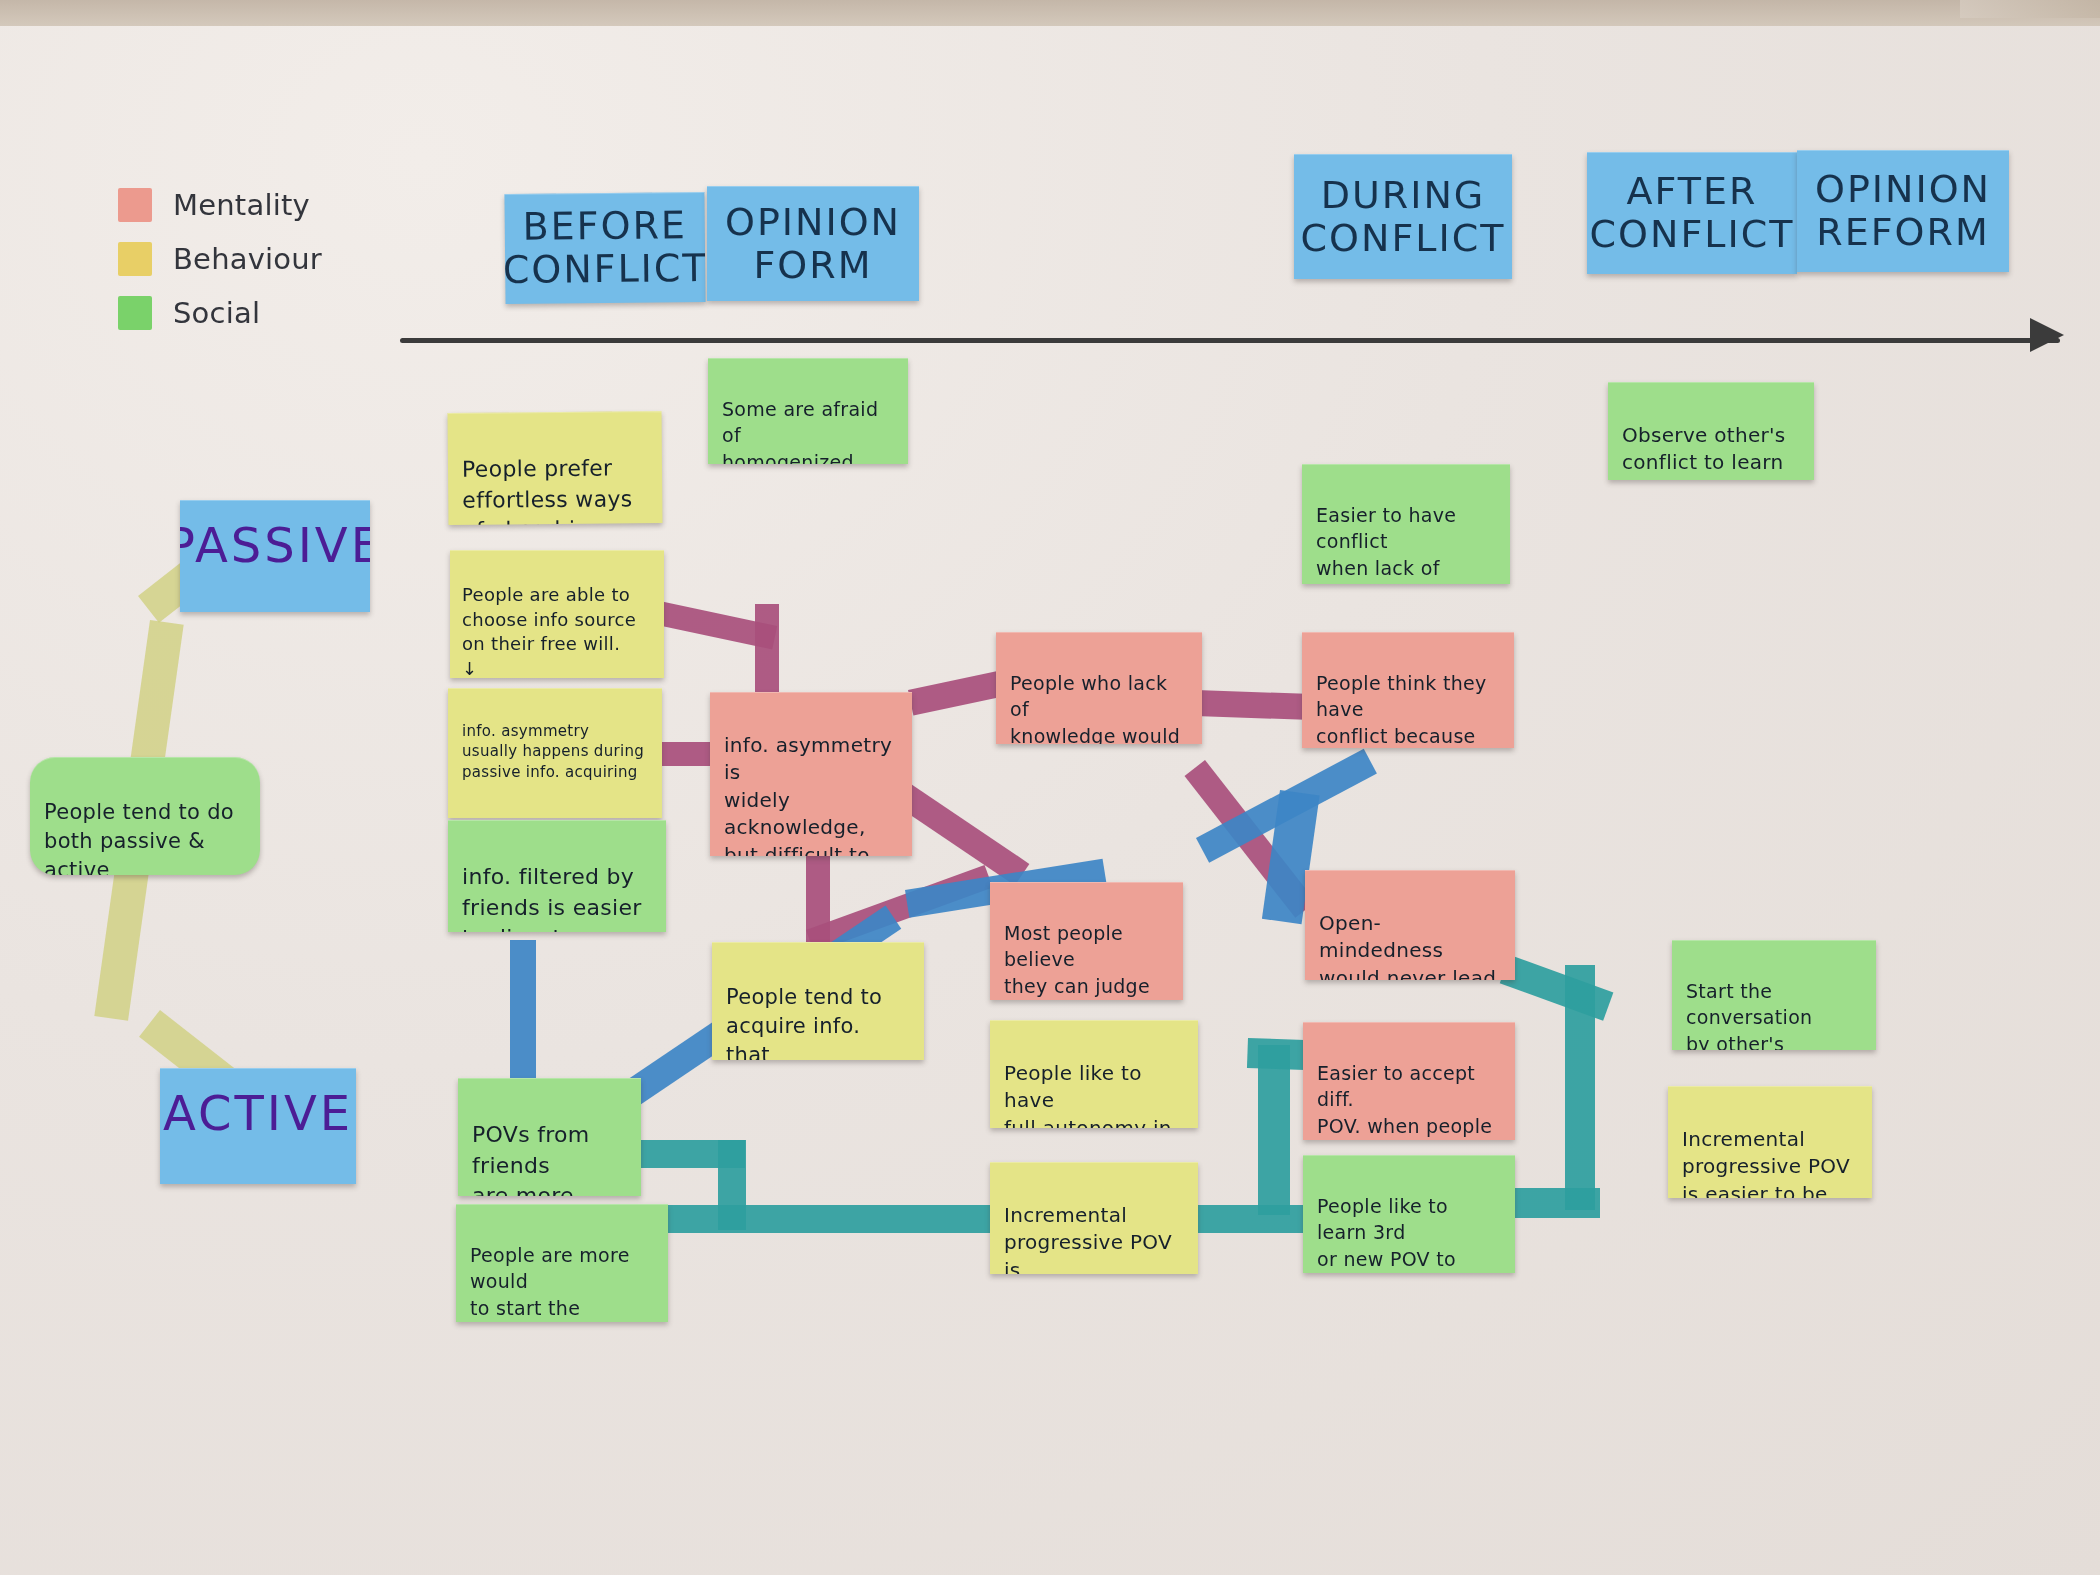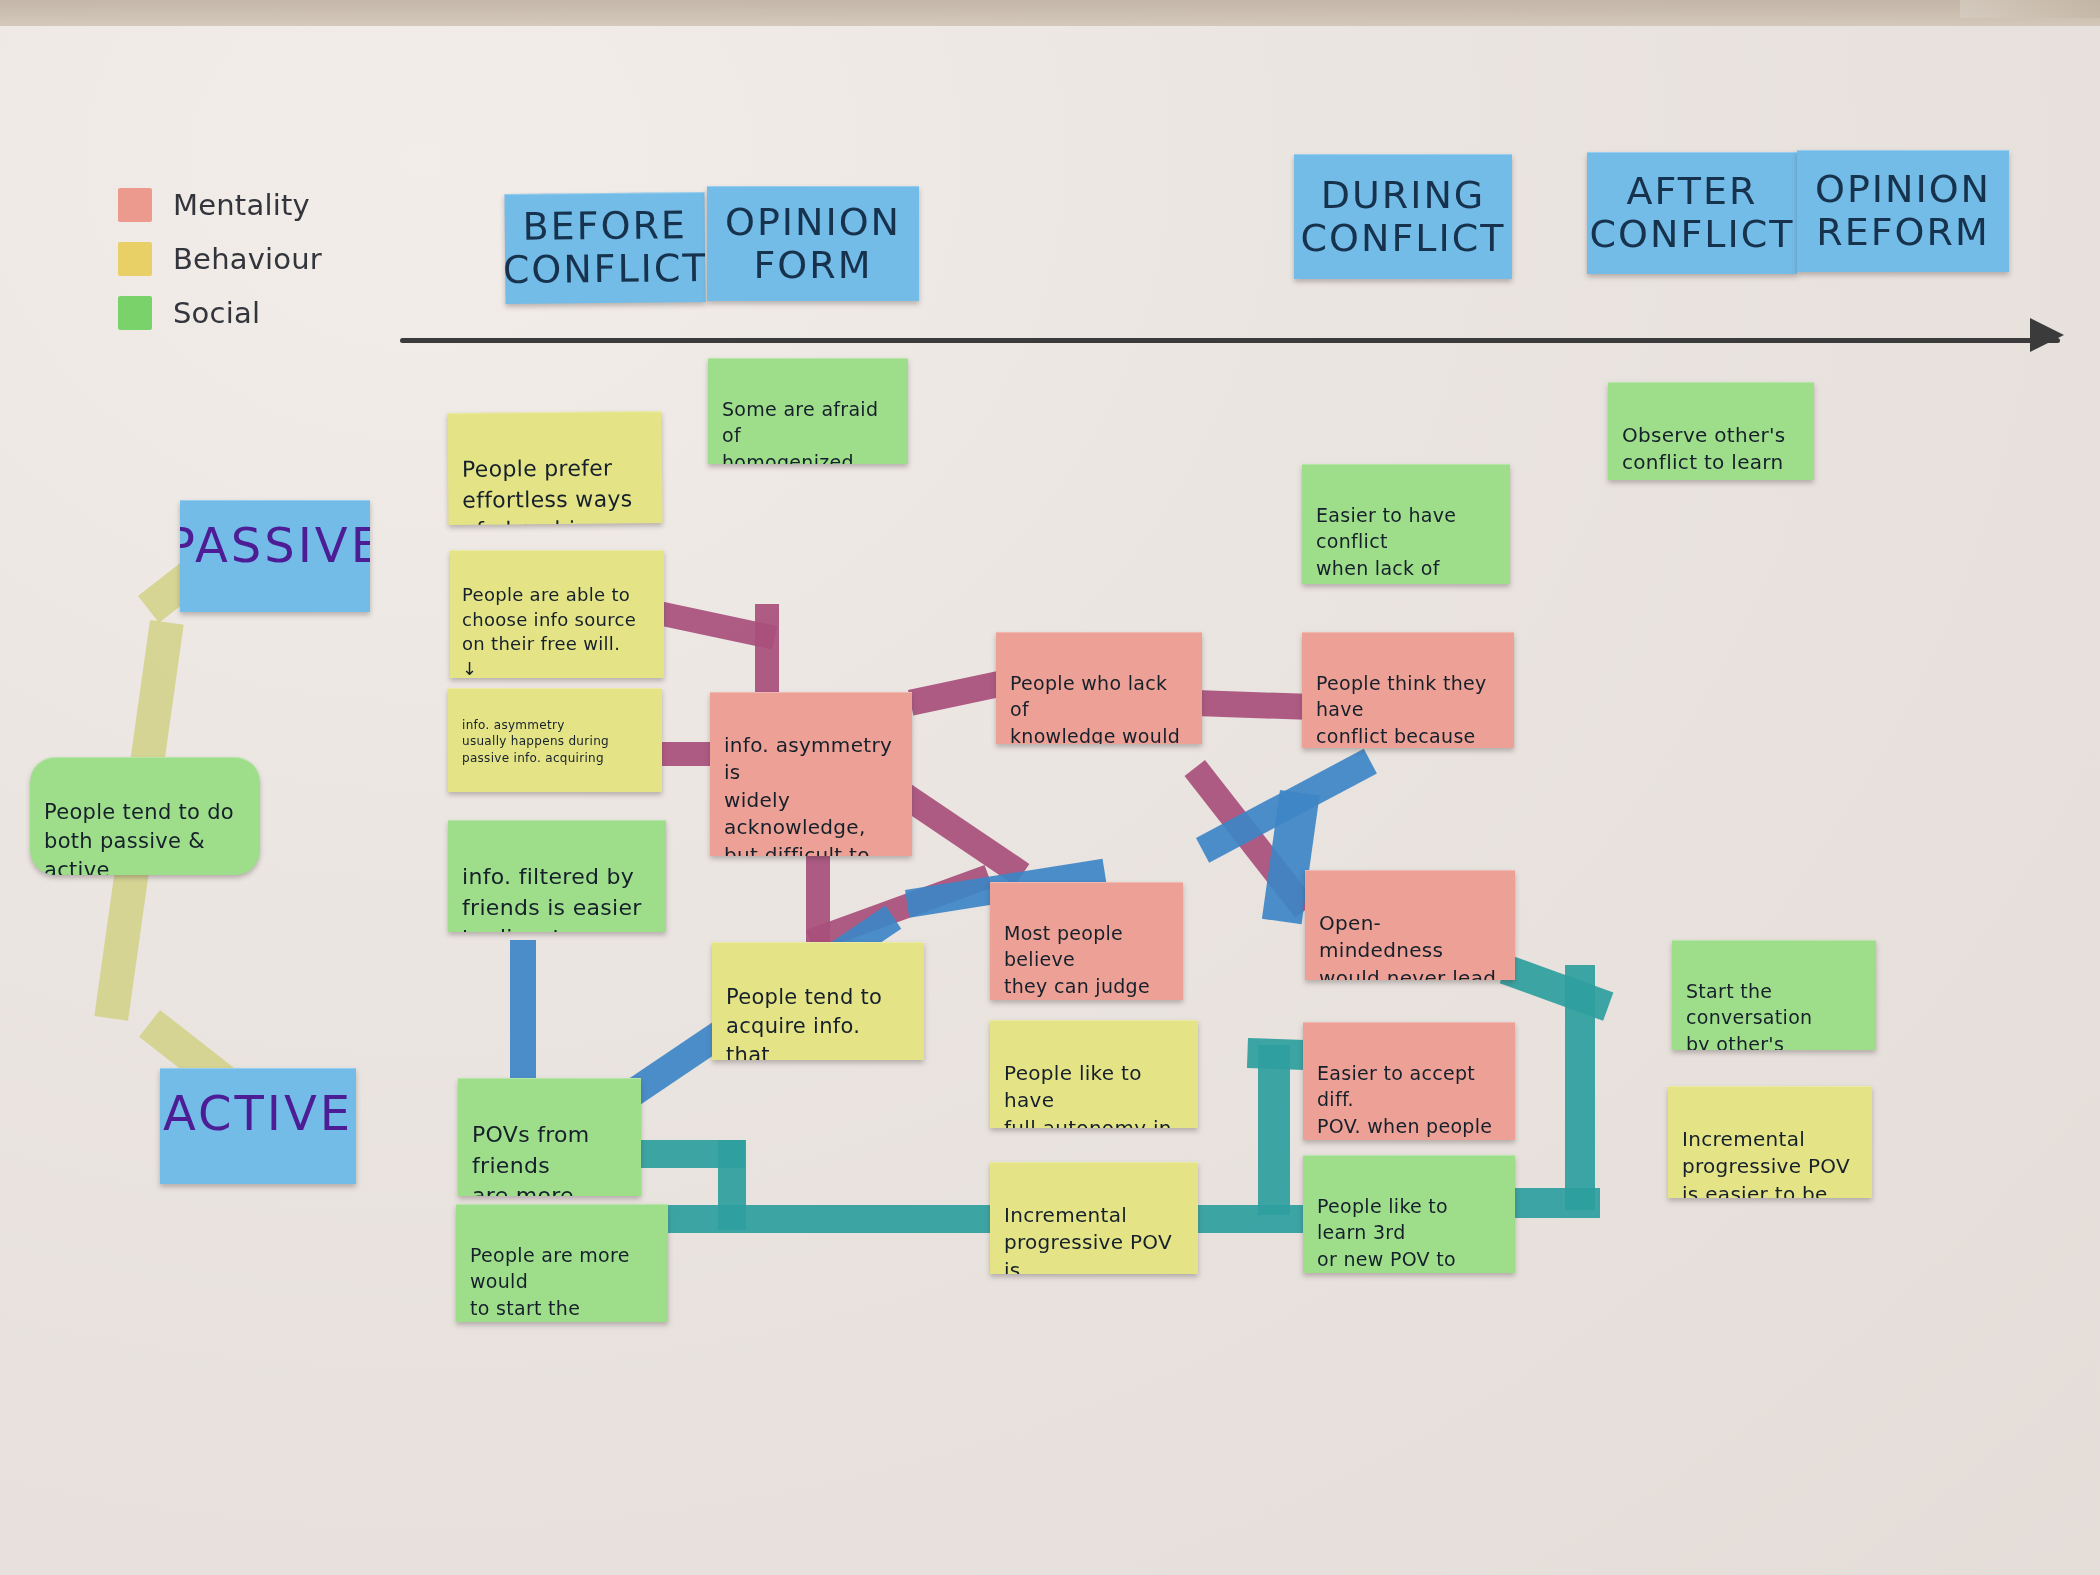--- a/index.html
+++ b/index.html
@@ -191,21 +191,21 @@
 
   <div class="note n-yellow hand" style="left:450px;top:550px;width:214px;height:128px;font-size:18px;padding:8px 12px;">
     <span>People are able to
 choose info source
 on their free will.
 ↓
 'blind spot' - objectively
             judge</span>
   </div>
 
-  <div class="note n-yellow hand" style="left:448px;top:688px;width:214px;height:104px;font-size:12px;">
+  <div class="note n-yellow hand" style="left:448px;top:688px;width:214px;height:130px;font-size:15px;">
     <span>info. asymmetry
 usually happens during
 passive  info. acquiring</span>
   </div>
 
   <div class="note n-green hand" style="left:448px;top:820px;width:218px;height:112px;font-size:22px;">
     <span>info.  filtered  by
 friends  is  easier
  to  digest.</span>
   </div>

